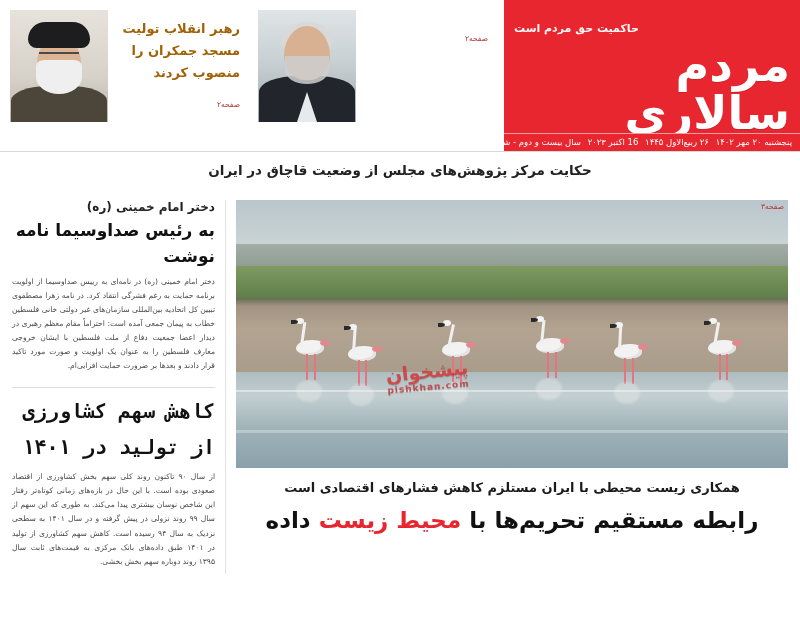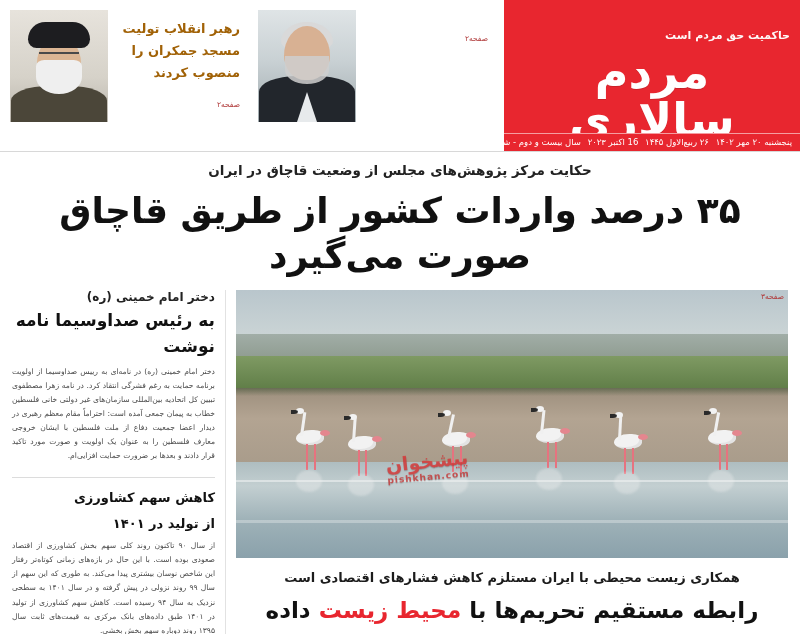--- a/index.html
+++ b/index.html
@@ -37,30 +37,30 @@
     background: #e8262f;
     color: #fff;
     box-sizing: border-box;
     padding: 6px 10px 0 10px;
     display: flex;
     flex-direction: column;
     justify-content: flex-start;
   }
   .nameplate .slogan {
     font-size: 11px;
-    text-align: right;
+    text-align: left;
     letter-spacing: 0.5px;
-    margin-top: 23px;
+    margin-top: 16px;
     font-weight: bold;
     opacity: 0.97;
   }
   .nameplate .title {
     font-size: 46px;
     font-weight: bold;
-    text-align: center;
+    text-align: right;
     line-height: 1.05;
     margin-top: 6px;
     letter-spacing: -1px;
     text-shadow: 0 1px 0 rgba(0,0,0,0.12);
   }
   .nameplate .dateline {
     position: absolute;
     bottom: 0;
     right: 0;
     left: 0;
@@ -395,21 +395,21 @@
     color: #222;
     margin-bottom: 4px;
   }
   .side-item .s-head {
     font-size: 17px;
     font-weight: bold;
     color: #111;
     line-height: 1.5;
     margin-bottom: 6px;
   }
-  .side-item .s-head.two { font-size: 13px; }
+  .side-item .s-head.two { font-size: 20px; font-family: Liberation Mono, monospace; }
   .side-item .s-body {
     font-size: 7.6px;
     line-height: 1.85;
     color: #4a4a4a;
     text-align: justify;
     direction: rtl;
   }
   .side-rule {
     border: 0;
     border-top: 1px solid #dcdcdc;
@@ -463,21 +463,20 @@
           <div class="glasses"></div>
           <div class="beard"></div>
         </div>
       </div>
 
     </div>
   </div>
 
   <div class="lead">
     <div class="kicker">حکایت مرکز پژوهش‌های مجلس از وضعیت قاچاق در ایران</div>
-    <div class="headline">۳۵ درصد واردات کشور از طریق قاچاق صورت می‌گیرد</div>
   </div>
 
   <div class="content">
 
     <div class="col-main">
 
       <div class="photo-wrap">
         <div class="sky"></div>
         <div class="hills"></div>
         <div class="green-band"></div>

